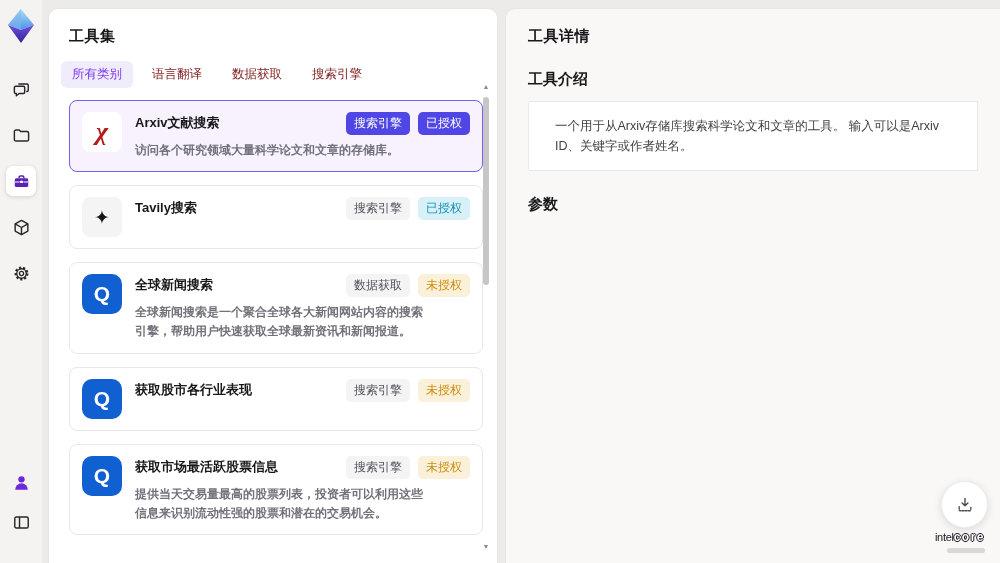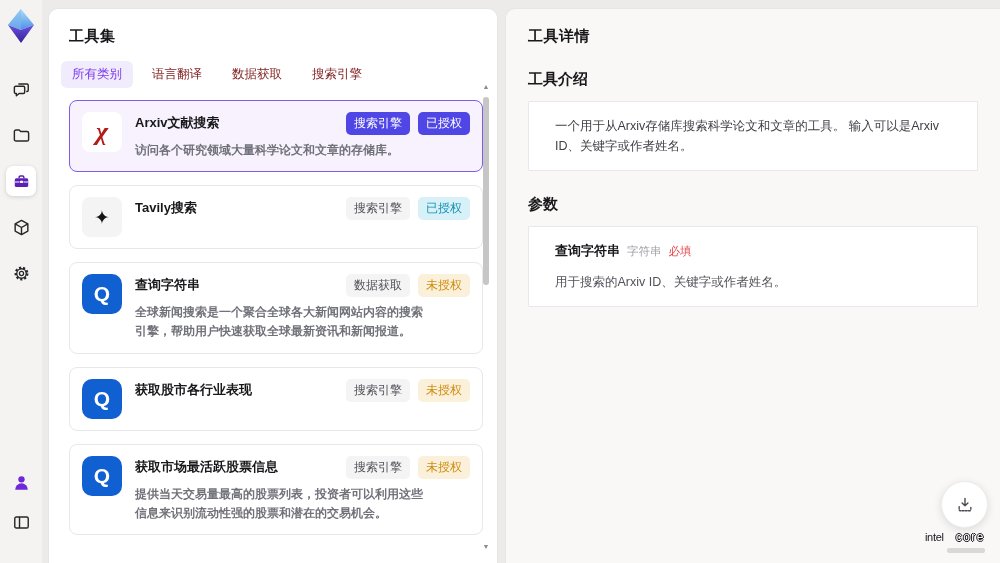--- a/index.html
+++ b/index.html
@@ -65,21 +65,21 @@
   .param-name { font-weight:bold; font-size:13px; color:#18181b; }
   .param-type { color:#a1a1aa; font-size:11.5px; margin-left:7px; }
   .param-required { color:#e5484d; font-size:11.5px; margin-left:7px; }
   .param-desc { margin-top:10px; color:#52525b; font-size:12.5px; }
   
   .download-fab { position:absolute; right:12px; bottom:35px; width:47px; height:47px; border-radius:50%;
                   background:#fff; border:1px solid #ececec; box-shadow:0 2px 8px rgba(0,0,0,.12);
                   display:flex; align-items:center; justify-content:center; cursor:pointer; color:#4b4b55; }
   .intel-logo { position:absolute; right:15px; bottom:10px; color:#15141c; white-space:nowrap; }
   .intel-word { font-size:11px; font-weight:normal; letter-spacing:-.3px; }
-  .core-word { font-size:12px; font-weight:normal; letter-spacing:1.5px; margin-left:12px;
+  .core-word { font-size:12px; font-weight:bold; letter-spacing:1.5px; margin-left:0;
                color:#fff; text-shadow:-1px 0 #15141c,1px 0 #15141c,0 -1px #15141c,0 1px #15141c; }
   .intel-sub { height:5px; width:38px; background:#d9d8d6; border-radius:2px; margin:3px 0 0 auto; }
 </style>
 </head>
 <body>
 
 <div class="rail">
   <svg class="logo" viewBox="0 0 32 36">
     <defs>
       <linearGradient id="gTop" x1="0" y1="0" x2="0" y2="1">
@@ -178,21 +178,21 @@
               <span class="badge badge-gray">搜索引擎</span>
               <span class="badge badge-cyan">已授权</span>
             </div>
       </div>
     </div>
   </div>
       <div class="card">
     <div class="card-icon icon-news">Q</div>
     <div class="card-main">
       <div class="card-head">
-        <div class="card-title">查询字符串</div>
+        <div class="card-title">全球新闻搜索</div>
         <div class="card-badges">
               <span class="badge badge-gray">数据获取</span>
               <span class="badge badge-amber">未授权</span>
             </div>
       </div>
       <div class="card-desc">全球新闻搜索是一个聚合全球各大新闻网站内容的搜索引擎，帮助用户快速获取全球最新资讯和新闻报道。</div>
     </div>
   </div>
       <div class="card">
     <div class="card-icon icon-news">Q</div>
@@ -230,26 +230,20 @@
 
 <div class="detail-panel">
   <div class="panel-title">工具详情</div>
 
   <div class="section-heading">工具介绍</div>
   <div class="detail-box">
     <span>一个用于从Arxiv存储库搜索科学论文和文章的工具。 输入可以是Arxiv ID、关键字或作者姓名。</span>
   </div>
 
   <div class="section-heading">参数</div>
-  <div class="detail-box">
-    <div>
-      <span class="param-name">查询字符串</span><span class="param-type">字符串</span><span class="param-required">必填</span>
-    </div>
-    <div class="param-desc">用于搜索的Arxiv ID、关键字或作者姓名。</div>
-  </div>
 </div>
 
 <div class="download-fab">
   <svg width="20" height="20" viewBox="0 0 24 24" fill="none" stroke="currentColor" stroke-width="1.7" stroke-linecap="round" stroke-linejoin="round">
     <path d="M12 4v9M12 13l-3.5-3.5M12 13l3.5-3.5"></path>
     <path d="M5 14v3.5A1.5 1.5 0 0 0 6.5 19h11a1.5 1.5 0 0 0 1.5-1.5V14" stroke-dasharray="2.2 1.6"></path>
   </svg>
 </div>
 <div class="intel-logo">
   <span class="intel-word">intel</span><span class="core-word">core</span>

